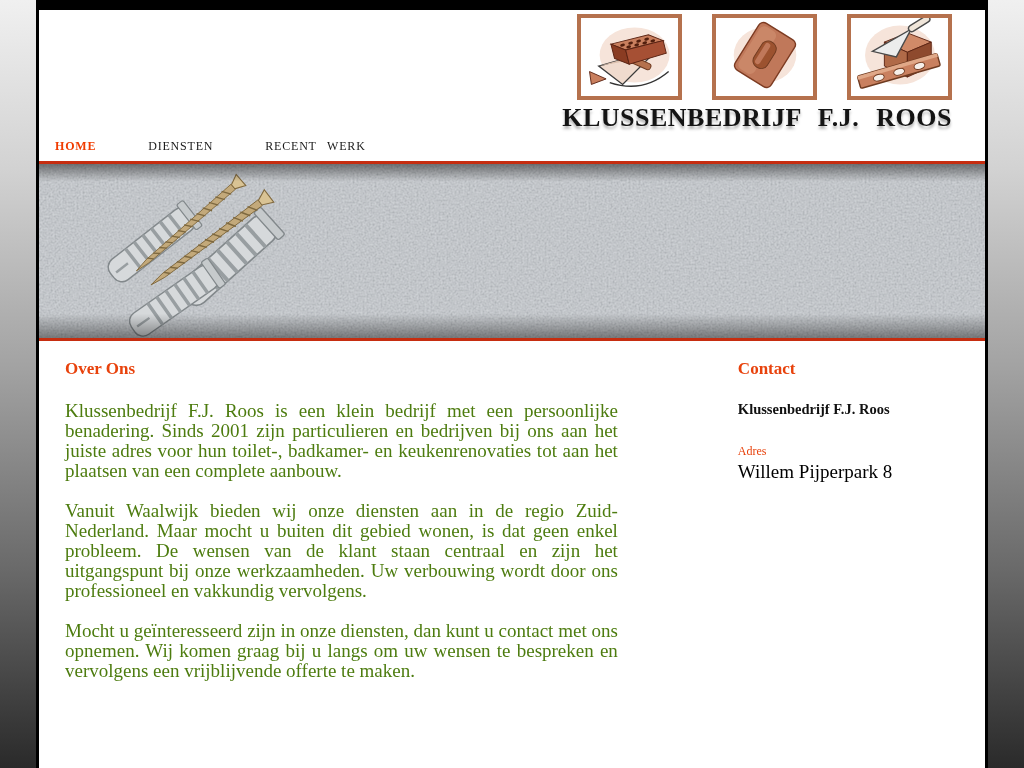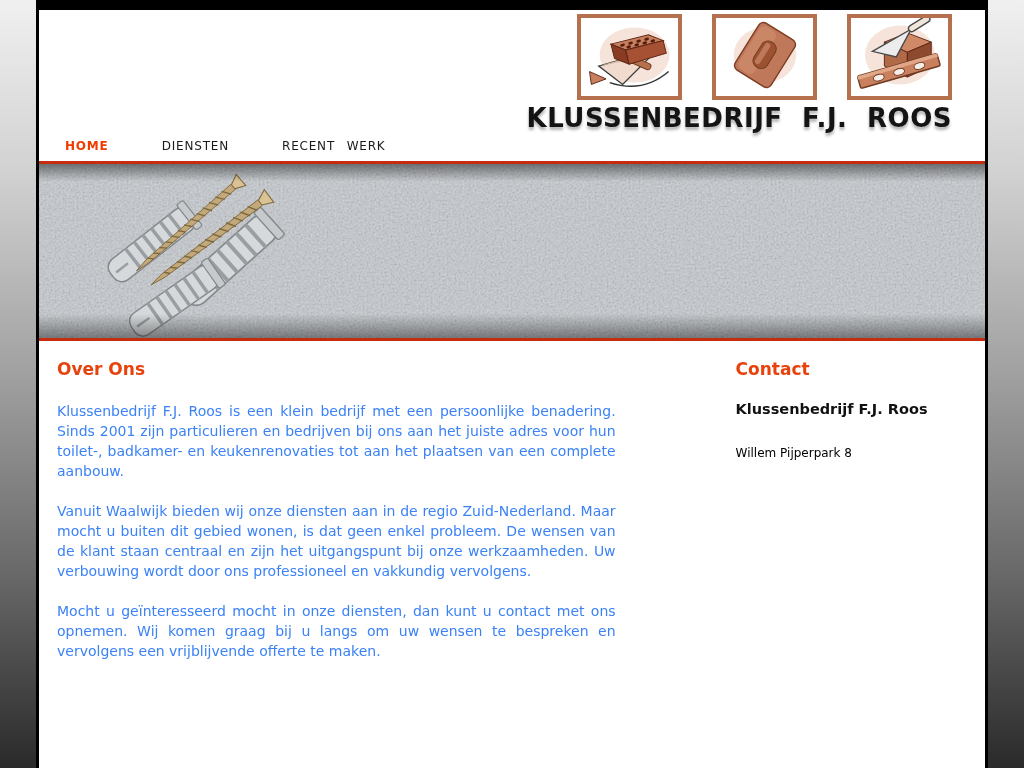--- a/index.html
+++ b/index.html
@@ -5,60 +5,61 @@
   html,body{margin:0;padding:0}
   body{
     width:1024px;height:768px;overflow:hidden;
     background:linear-gradient(180deg,#f0f0f0 0%,#d2d2d2 22%,#a2a2a2 48%,#6a6a6a 74%,#2a2a2a 100%);
     font-family:"DejaVu Sans","Liberation Sans",sans-serif;
   }
   .page{
     width:946px;min-height:768px;margin:0 auto;background:#fff;
     border-left:3px solid #000;border-right:3px solid #000;
     box-sizing:content-box;
+    font-family:Liberation Serif, serif;
   }
   .topbar{height:10px;background:#000}
   
   .logos{display:flex;justify-content:flex-end;gap:30px;margin:4px 33px 0 0}
   .logo-box{
     width:97px;height:78px;background:#fff;border:4px solid #b5714d;
     display:flex;align-items:center;justify-content:center;
   }
   .logo-box svg{width:92px;height:74px}
   .company-name{
     text-align:right;margin:3px 33px 0 0;
     font-size:26px;line-height:30px;color:#141414;font-weight:600;
     word-spacing:10px;letter-spacing:0.5px;
     text-shadow:0 3px 3px rgba(0,0,0,0.30);
   }
   
-  nav{margin-top:6px;padding-left:26px;height:22px}
+  nav{margin-top:6px;padding-left:16px;height:22px}
   .nav-item{
     display:inline-block;margin-right:48px;font-size:12px;letter-spacing:0.8px;
     color:#1a1a1a;text-decoration:none;cursor:pointer;vertical-align:top;
   }
   .nav-item.active{color:#f03c00;font-weight:bold}
   .nav-item.wide{word-spacing:7px}
   .divider{height:3px;background:#c62d10}
   
   .banner{height:174px;position:relative;overflow:hidden;background:#7c8084}
   .banner svg{position:absolute;inset:0;width:100%;height:100%}
   
-  main{display:flex;padding:18px 26px 40px 18px}
+  main{display:flex;padding:18px 26px 40px 26px}
   .article{width:575px}
   h2.section-title{font-size:17px;margin:0 0 22px 0;font-weight:bold}
   .article p{
-    margin:0 0 20px 0;font-size:14px;line-height:20px;color:#3b82f6;
+    margin:0 0 20px 0;font-size:19px;line-height:20px;color:#4d7c0f;
     text-align:justify;
   }
   .contact{margin-left:120px;width:230px}
   .contact-company{font-size:14.5px;font-weight:bold;color:#111;margin:0 0 26px 0}
   .contact-group{margin-bottom:20px}
   .contact-label{font-size:12px;margin:0 0 3px 0}
-  .contact-line{font-size:12px;line-height:20px;color:#000}
+  .contact-line{font-size:19px;line-height:20px;color:#000}
   a.email{color:#000;text-decoration:none;cursor:pointer}
 </style>
 </head>
 <body>
 
 <div class="page">
   <div class="topbar"></div>
 
   <header>
     <div class="logos">
@@ -191,27 +192,28 @@
     </svg>
   </div>
 
   <div class="divider"></div>
 
   <main>
     <section class="article">
       <h2 class="section-title" style="color:#e8420c">Over Ons</h2>
       <p>Klussenbedrijf F.J. Roos is een klein bedrijf met een persoonlijke benadering. Sinds 2001 zijn particulieren en bedrijven bij ons aan het juiste adres voor hun toilet-, badkamer- en keukenrenovaties tot aan het plaatsen van een complete aanbouw.</p>
       <p>Vanuit Waalwijk bieden wij onze diensten aan in de regio Zuid-Nederland. Maar mocht u buiten dit gebied wonen, is dat geen enkel probleem. De wensen van de klant staan centraal en zijn het uitgangspunt bij onze werkzaamheden. Uw verbouwing wordt door ons professioneel en vakkundig vervolgens.</p>
-      <p>Mocht u geïnteresseerd mocht in onze diensten, dan kunt u contact met ons opnemen. Wij komen graag bij u langs om uw wensen te bespreken en vervolgens een vrijblijvende offerte te maken.</p>
+      <p>Mocht u geïnteresseerd zijn in onze diensten, dan kunt u contact met ons opnemen. Wij komen graag bij u langs om uw wensen te bespreken en vervolgens een vrijblijvende offerte te maken.</p>
     </section>
 
     <aside class="contact">
       <h2 class="section-title" style="color:#e8420c">Contact</h2>
       <p class="contact-company">Klussenbedrijf F.J. Roos</p>
 
       <div class="contact-group">
+        <div class="contact-label" style="color:#e8420c">Adres</div>
         <div class="contact-line">Willem Pijperpark 8</div>
       </div>
 
 
     </aside>
   </main>
 </div>
 
 </body></html>

